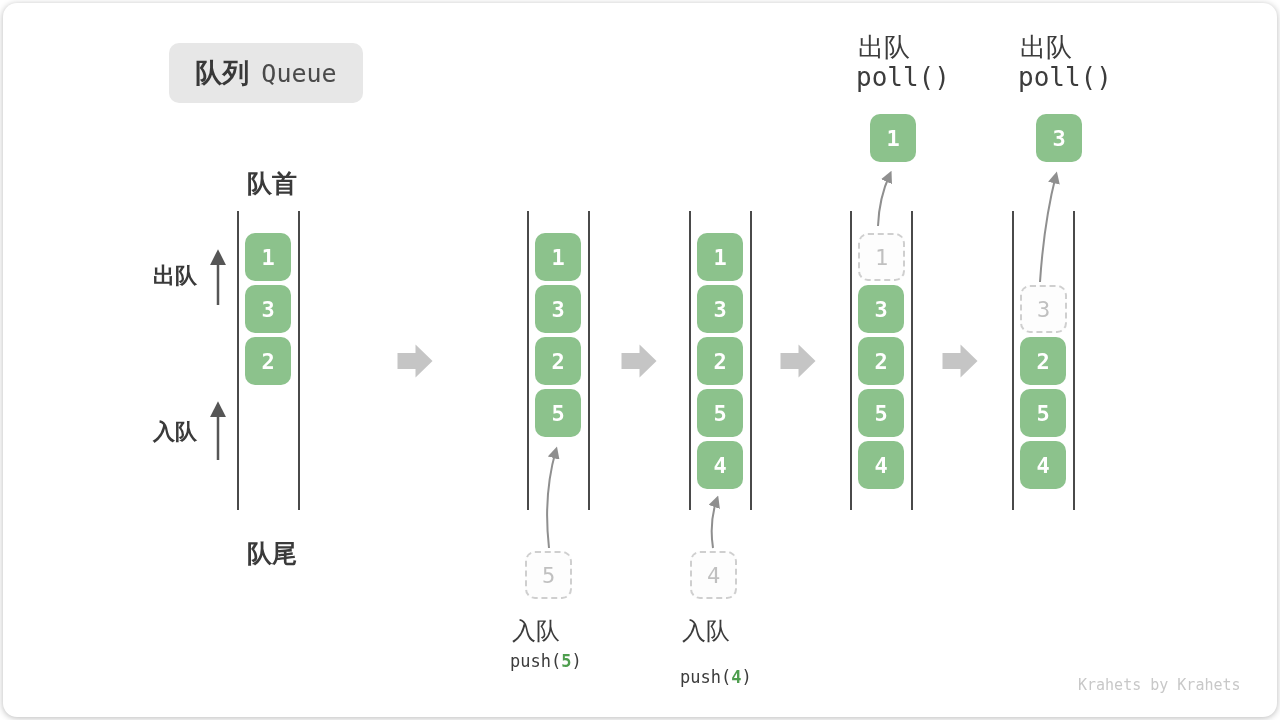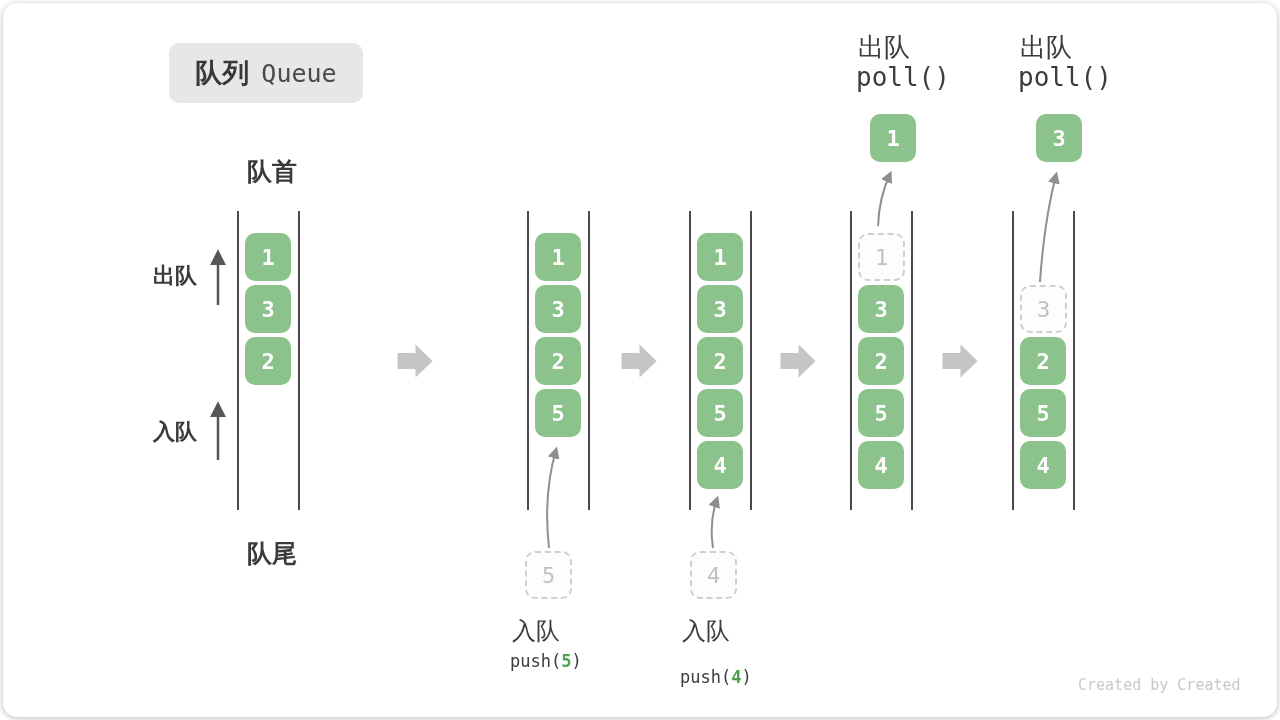--- a/index.html
+++ b/index.html
@@ -59,21 +59,21 @@
 <body>
 
 <div class="card"></div>
 <div class="stage">
 
   <div class="title-badge">
     <span class="title-zh">队列</span>
     <span class="title-en">Queue</span>
   </div>
 
-  <div class="col-label" style="left:222px;top:155px;">队首</div>
+  <div class="col-label" style="left:222px;top:167px;">队首</div>
   <div class="col-label" style="left:222px;top:537px;">队尾</div>
 
   <div class="side-label" style="left:153px;top:261px;">出队</div>
   <div class="side-label" style="left:153px;top:417px;">入队</div>
 
   <div class="vline" style="left:237px;"></div>
   <div class="vline" style="left:298px;"></div>
   <div class="block" style="left:245px;top:233px;">1</div>
   <div class="block" style="left:245px;top:285px;">3</div>
   <div class="block" style="left:245px;top:337px;">2</div>
@@ -113,21 +113,21 @@
   <div class="vline" style="left:1012px;"></div>
   <div class="vline" style="left:1073px;"></div>
   <div class="op-zh top" style="left:1020px;top:30px;">出队</div>
   <div class="op-code top" style="left:1018px;top:62px;">poll()</div>
   <div class="block" style="left:1036px;top:114px;">3</div>
   <div class="ghost" style="left:1020px;top:285px;">3</div>
   <div class="block" style="left:1020px;top:337px;">2</div>
   <div class="block" style="left:1020px;top:389px;">5</div>
   <div class="block" style="left:1020px;top:441px;">4</div>
 
-  <div class="watermark">Created by Created</div>
+  <div class="watermark">Krahets by Krahets</div>
 
   <svg class="arrows" width="1280" height="720" viewBox="0 0 1280 720">
     <defs>
       <marker id="ah-dark" viewBox="0 0 10 10" refX="7" refY="5" markerWidth="6.5" markerHeight="6.5" orient="auto-start-reverse">
         <path d="M0,0 L10,5 L0,10 z" fill="#565656"></path>
       </marker>
       <marker id="ah-gray" viewBox="0 0 10 10" refX="7" refY="5" markerWidth="6" markerHeight="6" orient="auto-start-reverse">
         <path d="M0,0 L10,5 L0,10 z" fill="#8f8f8f"></path>
       </marker>
     </defs>

